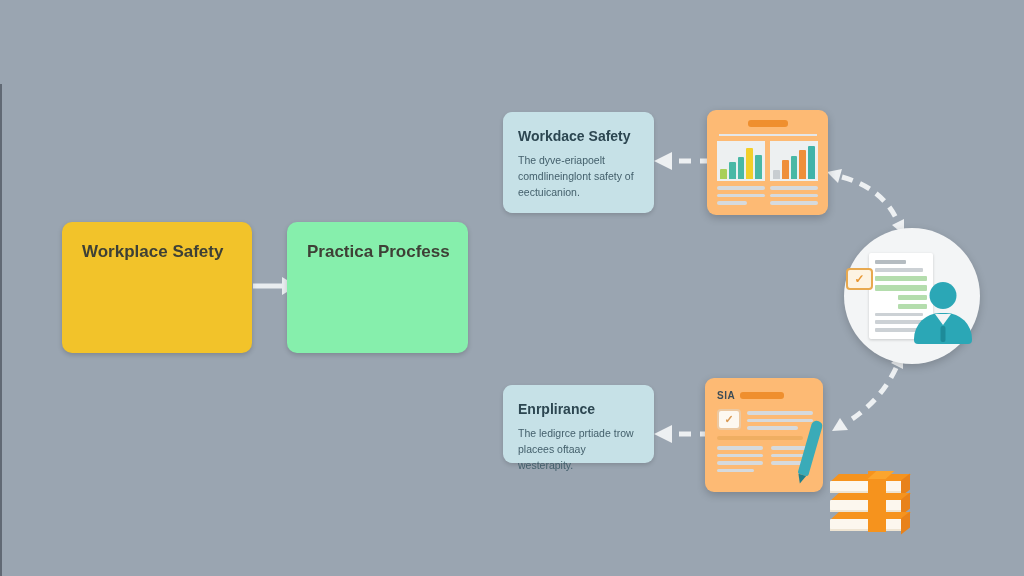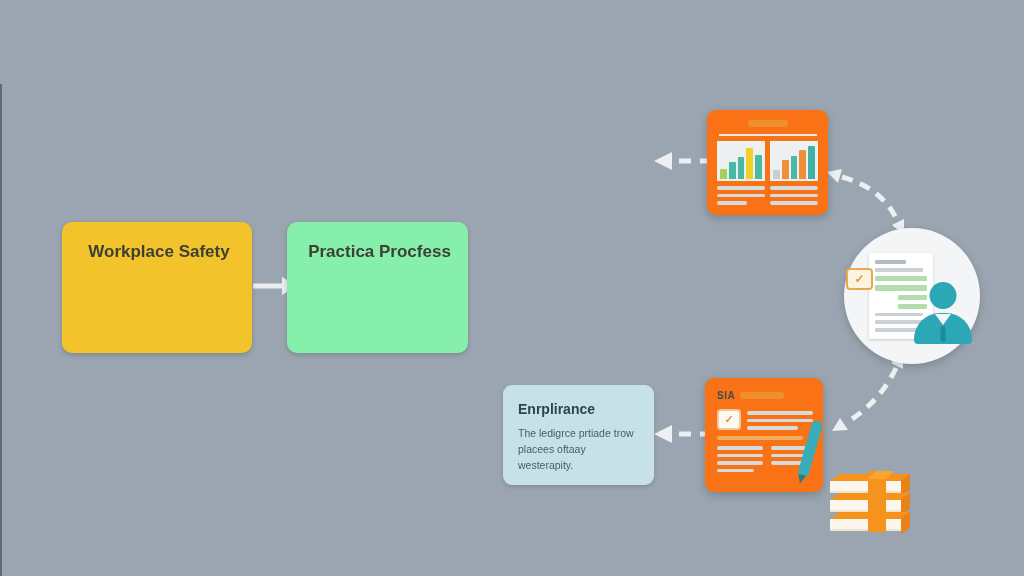--- a/index.html
+++ b/index.html
@@ -11,35 +11,35 @@
   .header { position:absolute; left:0; top:0; width:1024px; height:81px;
     background:linear-gradient(180deg,#30505c 0%, #2b4752 100%);
     border-bottom:3px solid #ced4da; display:flex; align-items:center; justify-content:center; }
   .header h1 { color:#eeb51f; font-size:34px; font-weight:bold; letter-spacing:.5px;
     text-shadow:1px 2px 2px rgba(0,0,0,.35); }
 
   .left-edge { position:absolute; left:0; top:84px; width:2px; height:492px; background:rgba(40,45,55,.5); }
 
   
   .fbox { position:absolute; border-radius:10px; padding:20px 16px 14px 20px; box-shadow:0 2px 5px rgba(0,0,0,.18); }
-  .fbox h2 { font-size:17px; font-weight:bold; color:#3e4036; margin-bottom:12px;text-align:center; }
+  .fbox h2 { font-size:17px; font-weight:bold; color:#3e4036; margin-bottom:12px; }
   .fbox p { font-size:11.5px; line-height:1.55; color:#55564a; letter-spacing:.2px; }
   .box-yellow { left:62px; top:222px; width:190px; height:131px; background:#f2c32a; }
   .box-orange { left:287px; top:222px; width:181px; height:131px; background:#86efac; }
   .box-orange h2 { margin-bottom:8px; }
 
   .bbox { position:absolute; width:151px; border-radius:9px; padding:16px 13px 10px 15px;
     background:#c6e1e7; box-shadow:0 2px 4px rgba(0,0,0,.15); }
   .bbox h2 { font-size:14px; font-weight:bold; color:#2c4651; margin-bottom:9px; }
   .bbox p { font-size:10.5px; line-height:1.5; color:#44606c; }
   .box-blue-top { left:503px; top:112px; height:101px; }
-  .box-blue-bottom { left:503px; top:385px; height:100px; }
-
-  
-  .card { position:absolute; background:#f97316; border-radius:9px; box-shadow:0 3px 8px rgba(0,0,0,.2); }
+  .box-blue-bottom { left:503px; top:385px; height:78px; }
+
+  
+  .card { position:absolute; background:#fdba74; border-radius:9px; box-shadow:0 3px 8px rgba(0,0,0,.2); }
   .card-report { left:707px; top:110px; width:121px; height:105px; padding:10px 10px 8px; display:flex; flex-direction:column; align-items:center; }
   .pill { height:7px; border-radius:3px; background:#ef8f2e; }
   .report-pill { width:40px; margin-bottom:7px; }
   .report-rule { width:98px; height:2px; background:#e4e7e9; margin-bottom:5px; }
   .panels { display:flex; gap:5px; }
   .panel { width:48px; display:flex; flex-direction:column; }
   .chart-area { height:40px; background:#edf0f1; display:flex; align-items:flex-end; gap:2px; padding:2px 3px; }
   .mini-bar { flex:1; border-radius:1px 1px 0 0; }
   .glines { margin-top:5px; display:flex; flex-direction:column; gap:4px; }
   .gline { height:3.5px; background:#d6dadd; border-radius:2px; }
@@ -132,20 +132,24 @@
   </svg>
 
   <div class="fbox box-yellow">
     <h2>Workplace Safety</h2>
   </div>
 
   <div class="fbox box-orange">
     <h2>Practica Procfess</h2>
   </div>
 
+  <div class="bbox box-blue-top">
+    <h2>Workdace Safety</h2>
+    <p>The dyve-eriapoelt comdlineinglont safety of eectuicanion.</p>
+  </div>
 
   <div class="bbox box-blue-bottom">
     <h2>Enrplirance</h2>
     <p>The ledigrce prtiade trow placees oftaay westerapity.</p>
   </div>
 
   <div class="card card-report">
     <div class="pill report-pill"></div>
     <div class="report-rule"></div>
     <div class="panels">

